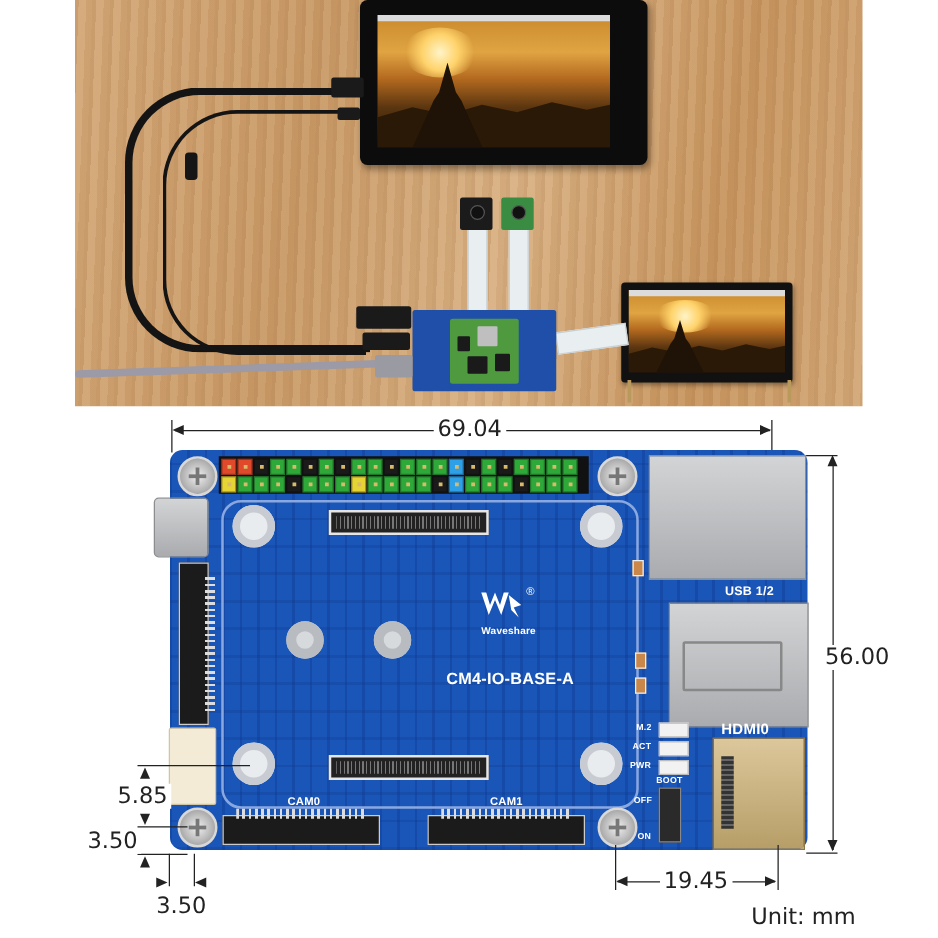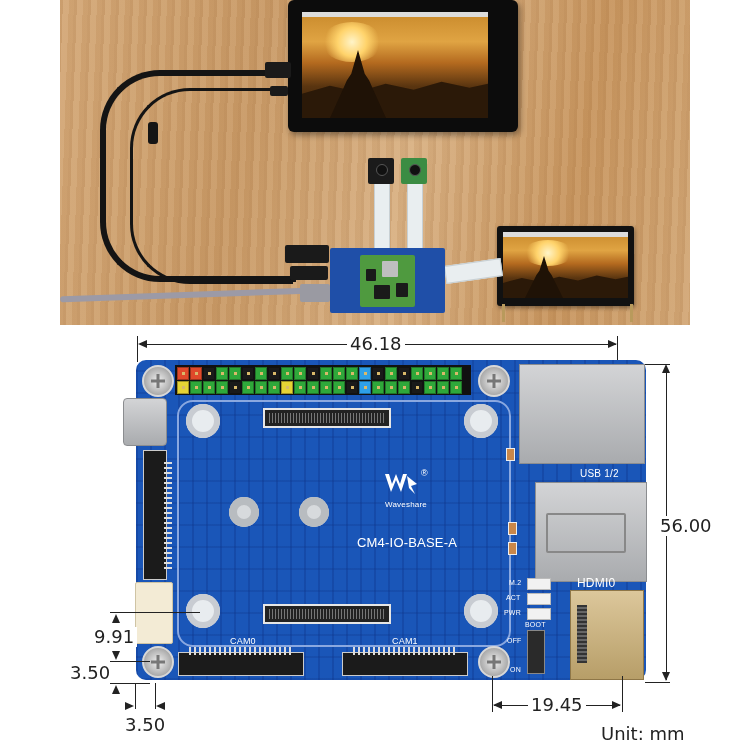--- a/index.html
+++ b/index.html
@@ -49,21 +49,21 @@
   .usbc{left:123px;top:398px;width:44px;height:48px;border-radius:4px;}
   .eth{left:519px;top:364px;width:126px;height:100px;}
   .usb{left:535px;top:482px;width:112px;height:100px;}
   .usb::after{content:"";position:absolute;left:10px;right:20px;top:30px;height:36px;border:2px solid #888;border-radius:2px;}
   .hdmi{left:570px;top:590px;width:72px;height:88px;background:linear-gradient(180deg,#dcc79b,#b79e68);border:1px solid #8e7647;}
   .hdmi::after{content:"";position:absolute;left:6px;top:14px;width:10px;height:58px;background:repeating-linear-gradient(0deg,#333 0 2px,#666 2px 4px);}
   .jst{left:135px;top:582px;width:36px;height:60px;background:#f3ebd5;border:1px solid #cfc4a4;border-radius:2px;}
   .switch{left:527px;top:630px;width:16px;height:42px;background:#2a2a2a;border:1px solid #888;}
   .led{position:absolute;width:22px;height:10px;background:#f2f2f2;border:1px solid #bbb;}
   .smd{position:absolute;width:7px;height:11px;background:#c9874a;border:1px solid #eee;}
-  .silk{position:absolute;color:#fff;font-weight:normal;font-size:9px;letter-spacing:.2px;}
+  .silk{position:absolute;color:#fff;font-weight:bold;font-size:9px;letter-spacing:.2px;}
   .silk-lg{font-size:13px;}
   .ws-logo{left:383px;top:470px;width:50px;height:34px;}
   
   .dim{position:absolute;background:#222;}
   .dim-h{height:1px;}
   .dim-v{width:1px;}
   .arrow-l,.arrow-r,.arrow-u,.arrow-d{position:absolute;width:0;height:0;}
   .arrow-l{border-top:4px solid transparent;border-bottom:4px solid transparent;border-right:9px solid #222;}
   .arrow-r{border-top:4px solid transparent;border-bottom:4px solid transparent;border-left:9px solid #222;}
   .arrow-u{border-left:4px solid transparent;border-right:4px solid transparent;border-bottom:9px solid #222;}
@@ -124,21 +124,21 @@
     <div class="chip" style="left:14px;top:30px;width:16px;height:14px;"></div>
     <div class="chip" style="left:36px;top:28px;width:12px;height:14px;"></div>
   </div>
 </div>
 
 <div class="dim dim-v" style="left:137px;top:336px;height:26px;"></div>
 <div class="dim dim-v" style="left:617px;top:336px;height:30px;"></div>
 <div class="dim dim-h" style="left:140px;top:344px;width:476px;"></div>
 <div class="arrow-l" style="left:138px;top:340px;"></div>
 <div class="arrow-r" style="left:608px;top:340px;"></div>
-<div class="dim-label" style="left:347px;top:334px;">46.18</div>
+<div class="dim-label" style="left:347px;top:334px;">69.04</div>
 
 <div class="dim dim-h" style="left:620px;top:364px;width:50px;"></div>
 <div class="dim dim-h" style="left:645px;top:682px;width:25px;"></div>
 <div class="dim dim-v" style="left:666px;top:366px;height:314px;"></div>
 <div class="arrow-u" style="left:662px;top:364px;"></div>
 <div class="arrow-d" style="left:662px;top:672px;"></div>
 <div class="dim-label" style="left:657px;top:516px;">56.00</div>
 
 <div class="abs pcb">
   <div class="pcb-traces"></div>
@@ -245,21 +245,21 @@
 </div>
 <div class="silk" style="left:385px;top:500px;font-size:8px;">Waveshare</div>
 <div class="silk silk-lg" style="left:357px;top:535px;">CM4-IO-BASE-A</div>
 
 <div class="dim dim-h" style="left:110px;top:612px;width:90px;"></div>
 <div class="dim dim-h" style="left:110px;top:661px;width:40px;"></div>
 <div class="dim dim-h" style="left:110px;top:683px;width:40px;"></div>
 <div class="arrow-u" style="left:112px;top:614px;"></div>
 <div class="arrow-d" style="left:112px;top:651px;"></div>
 <div class="arrow-u" style="left:112px;top:685px;"></div>
-<div class="dim-label" style="left:91px;top:627px;">9.91</div>
+<div class="dim-label" style="left:91px;top:627px;">5.85</div>
 <div class="dim-label" style="left:67px;top:663px;">3.50</div>
 
 <div class="dim dim-v" style="left:135px;top:683px;height:26px;"></div>
 <div class="dim dim-v" style="left:155px;top:683px;height:26px;"></div>
 <div class="arrow-r" style="left:125px;top:702px;"></div>
 <div class="arrow-l" style="left:156px;top:702px;"></div>
 <div class="dim-label" style="left:122px;top:715px;">3.50</div>
 
 <div class="dim dim-v" style="left:492px;top:676px;height:36px;"></div>
 <div class="dim dim-v" style="left:622px;top:676px;height:36px;"></div>

